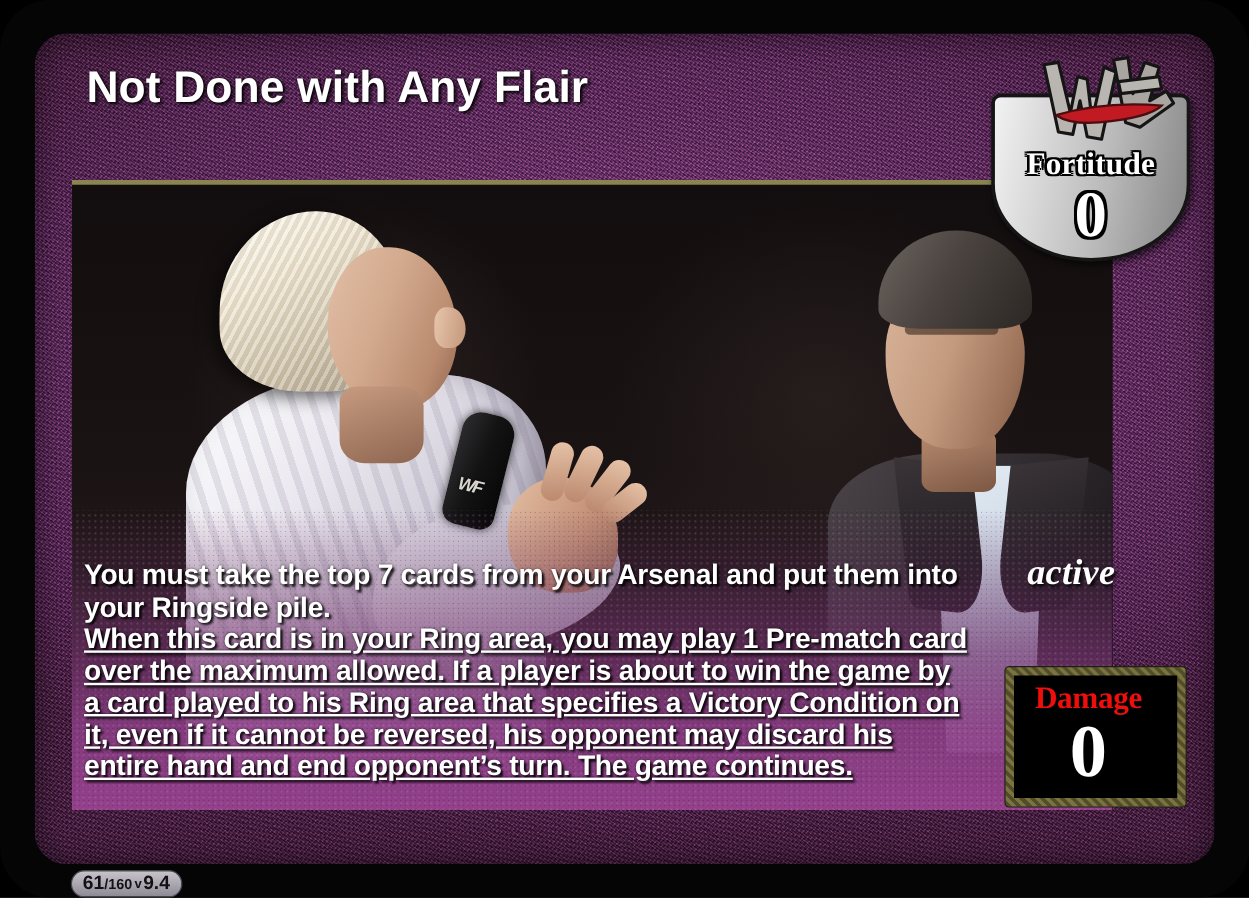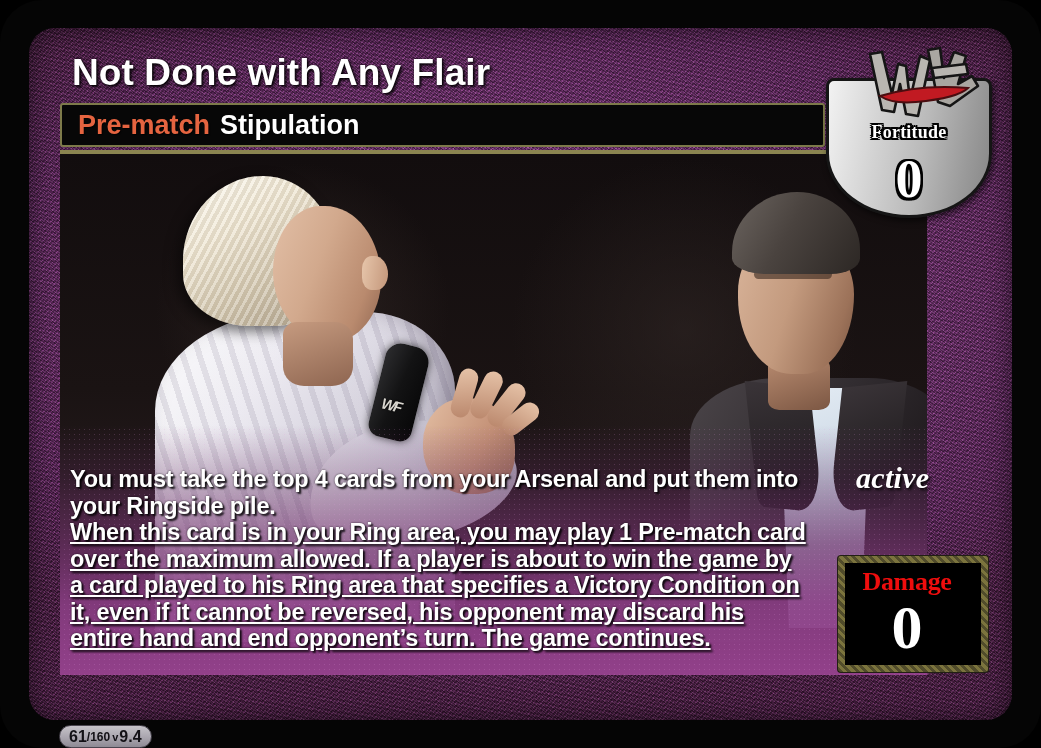--- a/index.html
+++ b/index.html
@@ -300,21 +300,21 @@
     left: 862px; top: 44px;
     width: 120px; height: 78px;
     pointer-events: none;
   }
   .fortitude-word {
     position: absolute;
     left: 826px; top: 122px;
     width: 166px;
     text-align: center;
     font-family: "Liberation Serif", serif;
-    font-size: 18px;
+    font-size: 26px;
     font-weight: 700;
     color: #ffffff;
     letter-spacing: .2px;
     text-shadow:
       -2px -2px 0 #000, 2px -2px 0 #000, -2px 2px 0 #000, 2px 2px 0 #000,
       0 -2px 0 #000, 0 2px 0 #000, -2px 0 0 #000, 2px 0 0 #000;
   }
   .fortitude-value {
     position: absolute;
     left: 826px; top: 150px;
@@ -399,24 +399,20 @@
 <body>
 
 <div class="card-stock">
 
   <div class="card-face">
     <div class="noise"></div>
   </div>
 
   <div class="title">Not Done with Any Flair</div>
 
-  <div class="subtitle-bar">
-    <span class="sub-type">Pre-match</span>
-    <span class="sub-kind">Stipulation</span>
-  </div>
 
   <div class="art-frame">
     <div class="art">
 
       <div class="flair">
         <div class="flair-shirt"></div>
         <div class="flair-hair"></div>
         <div class="flair-face"></div>
         <div class="flair-nose"></div>
         <div class="flair-neck"></div>
@@ -440,21 +436,21 @@
         <div class="vince-face"></div>
         <div class="vince-brow"></div>
         <div class="vince-hair"></div>
       </div>
 
       <div class="art-vignette"></div>
     </div>
   </div>
 
   <div class="rules">
-    <p>You must take the top 4 cards from your Arsenal and put them into your Ringside pile.</p>
+    <p>You must take the top 7 cards from your Arsenal and put them into your Ringside pile.</p>
     <p>When this card is in your Ring area, you may play 1 Pre-match card over the maximum allowed. If a player is about to win the game by a card played to his Ring area that specifies a Victory Condition on it, even if it cannot be reversed, his opponent may discard his entire hand and end opponent’s turn. The game continues.</p>
   </div>
 
   <div class="active-label">active</div>
 
   <div class="shield"></div>
   <svg class="wwf-logo" viewBox="0 0 120 78">
     <g stroke="#151515" stroke-width="2.6" stroke-linejoin="round">
       <path d="M8 10 L20 8 L30 50 L36 20 L44 22 L48 56 L58 12 L68 16 L56 72 L44 70 L38 40 L32 68 L20 66 Z" fill="#b9b6b1"></path>
       <path d="M66 6 L78 4 L82 34 L92 8 L104 12 L96 40 L110 32 L116 42 L88 62 L76 58 Z" fill="#a9a6a1"></path>

